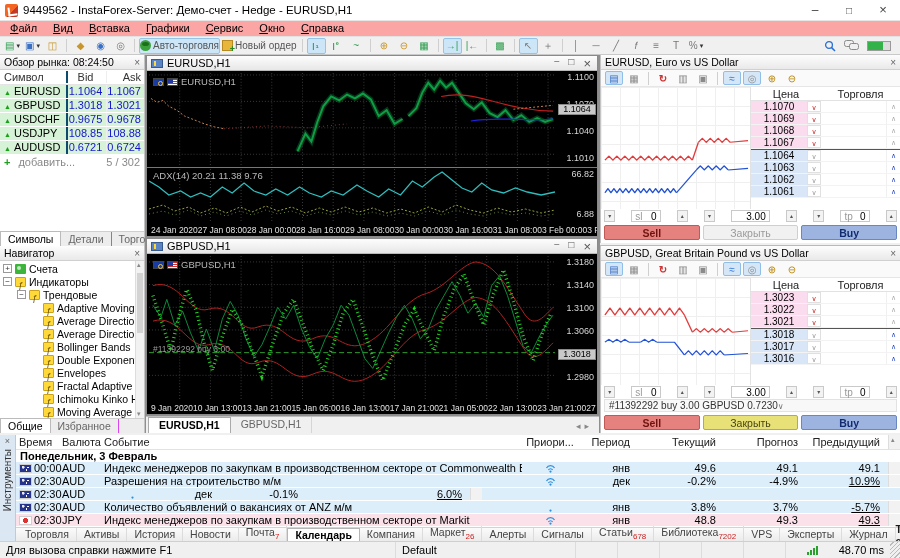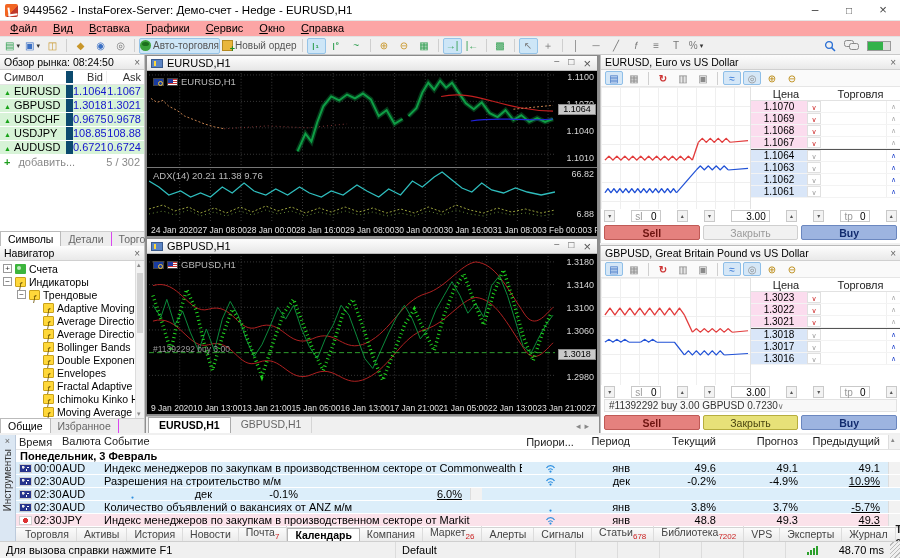--- a/index.html
+++ b/index.html
@@ -38,21 +38,21 @@
 .batt::before{content:"";position:absolute;left:0;top:0;bottom:0;width:70%;background:#33b24a}
 
 
 .sidepanel{position:absolute;left:0;width:145px;background:#fff;border-right:1px solid #c4c4c4;display:flex;flex-direction:column}
 #mw{top:55px;height:191px}
 #nav{top:246px;height:187px}
 .p-hdr{height:15px;flex:0 0 15px;background:linear-gradient(#fdfdfd,#e9e9e9);border-bottom:1px solid #d0d0d0;display:flex;align-items:center;padding:0 4px;font-size:10.5px}
 .p-hdr .x{margin-left:auto;color:#666;font-size:10px}
 .mw-cols{display:flex;height:15px;flex:0 0 15px;border-bottom:1px solid #e4e4e4;color:#333;align-items:center}
 .c-sym{width:66px;padding-left:4px}
-.c-bid{width:40px;text-align:right;padding-right:3px;border-left:7px solid #0c4a6e}
+.c-bid{width:40px;text-align:center;padding-right:3px;border-left:2px solid #0c4a6e}
 .c-ask{flex:1;text-align:right;padding-right:3px;border-left:1px solid #eee}
 .mw-row{display:flex;height:14px;flex:0 0 14px;line-height:13px;background:#d7f3d7;border-bottom:1px solid #fff;align-items:center}
 .mw-row .c-sym{display:flex;align-items:center;gap:3px;color:#000}
 .up-ic::before{content:"▲";color:#17a317;font-size:7px}
 .mw-row .c-bid,.mw-row .c-ask{color:#1414cc}
 .mw-add{display:flex;height:14px;flex:0 0 14px;align-items:center;color:#8a8a8a;padding:0 4px;gap:8px}
 .plus-ic::before{content:"+";color:#1f9e1f;font-weight:bold}
 .mw-count{margin-left:auto;color:#8a8a8a}
 .side-tabs{margin-top:auto;display:flex;height:15px;flex:0 0 15px;background:#ededed;border-top:1px solid #cfcfcf;align-items:flex-end}
 .side-tab{padding:0 7px;line-height:14px;color:#666;border-right:1px solid #d946ef;font-size:10.5px}
@@ -163,21 +163,21 @@
 .btn-sell{background:#e5817e;border-color:#bf5a56;color:#6e1410}
 .btn-close-gray{background:#f1f1f1;border-color:#cfcfcf;color:#9a9a9a;font-weight:normal}
 .btn-close-yel{background:#e7e178;border-color:#b6ad3e;color:#4a4510;font-weight:normal}
 .btn-buy{background:#9db4e0;border-color:#6b87bf;color:#122b6e}
 
 
 .tbx-strip{position:absolute;left:0;top:435px;width:16px;height:106px;background:#dbe7f3;border-right:1px solid #bccadb;display:flex;flex-direction:column;align-items:center;padding-top:1px}
 .tbx-strip .x{font-size:9px;color:#666;line-height:10px}
 .vtext{writing-mode:vertical-rl;transform:rotate(180deg);font-size:10px;color:#333;margin-top:3px}
 .tbx{position:absolute;left:16px;top:435px;width:884px;height:92px;background:#fff;overflow:hidden}
-.tbx-cols{display:flex;height:15px;border-bottom:1px solid #e2e2e2;color:#222}
+.tbx-cols{display:flex;height:15px;border-bottom:1px solid #e2e2e2;align-items:center;color:#222}
 .t-time{width:46px;padding-left:3px;display:flex;align-items:center;gap:2px}
 .t-cur{width:42px}
 .t-event{flex:1;overflow:hidden;white-space:nowrap}
 .t-prio{width:56px;display:flex;justify-content:center;align-items:center}
 .t-period{width:58px;text-align:right;padding-right:6px}
 .t-actual{width:86px;text-align:right;padding-right:6px}
 .t-forecast{width:82px;text-align:right;padding-right:6px}
 .t-prev{width:84px;text-align:right;padding-right:8px}
 .t-sb{width:12px;align-self:stretch;background:#f2f2f2;border-left:1px solid #ddd;position:relative}
 .tbx-cols .t-sb::before{content:"▴";position:absolute;top:1px;left:2px;font-size:7px;color:#888}

